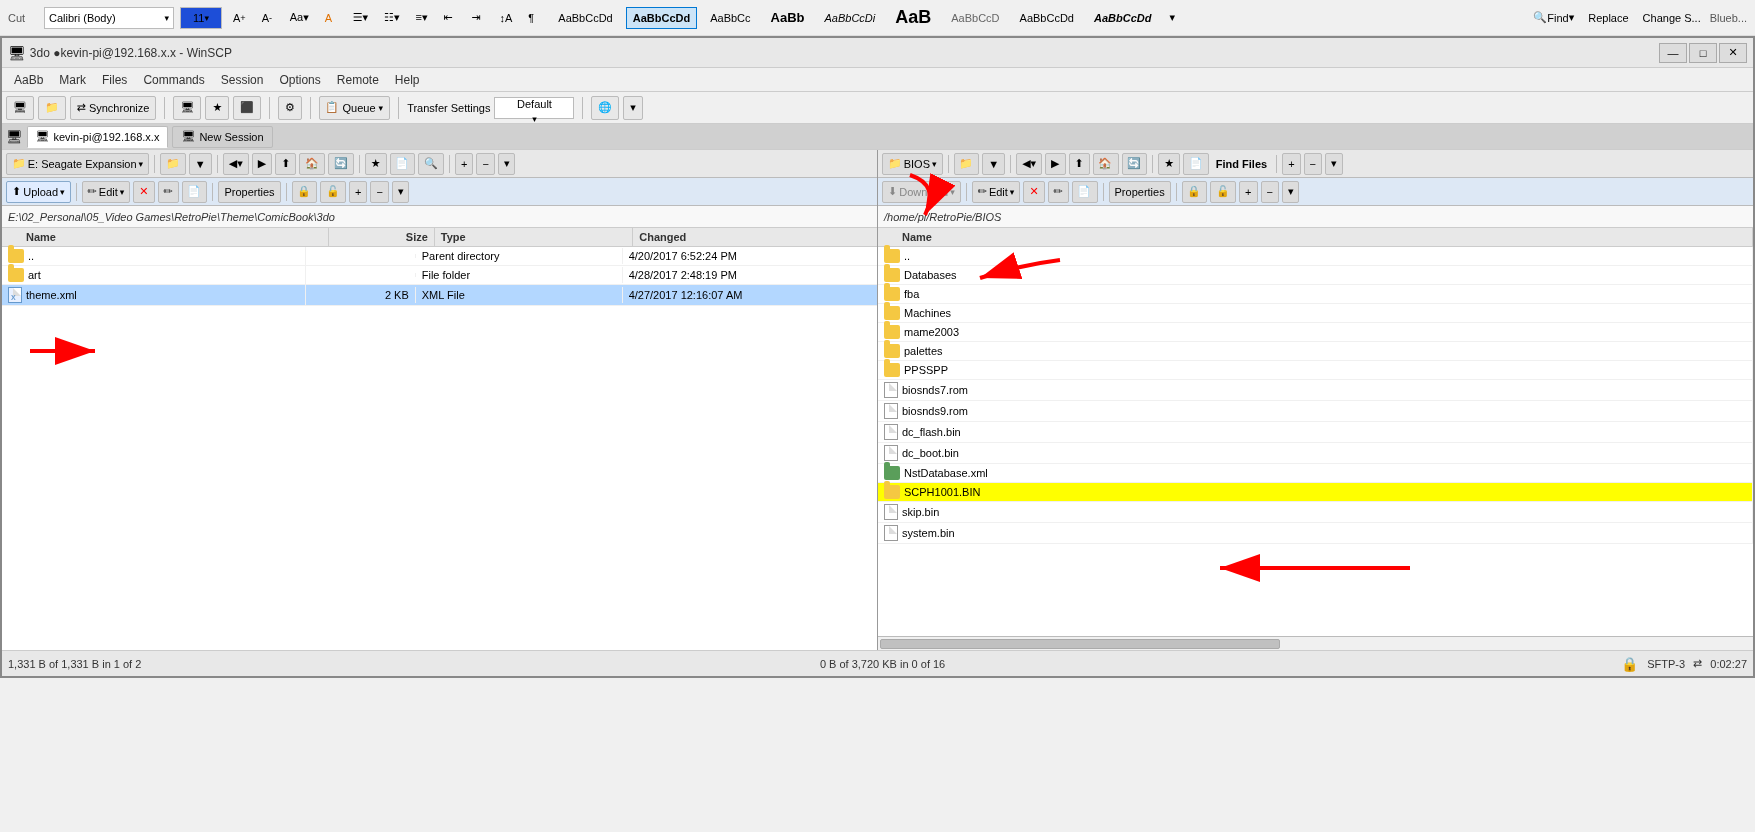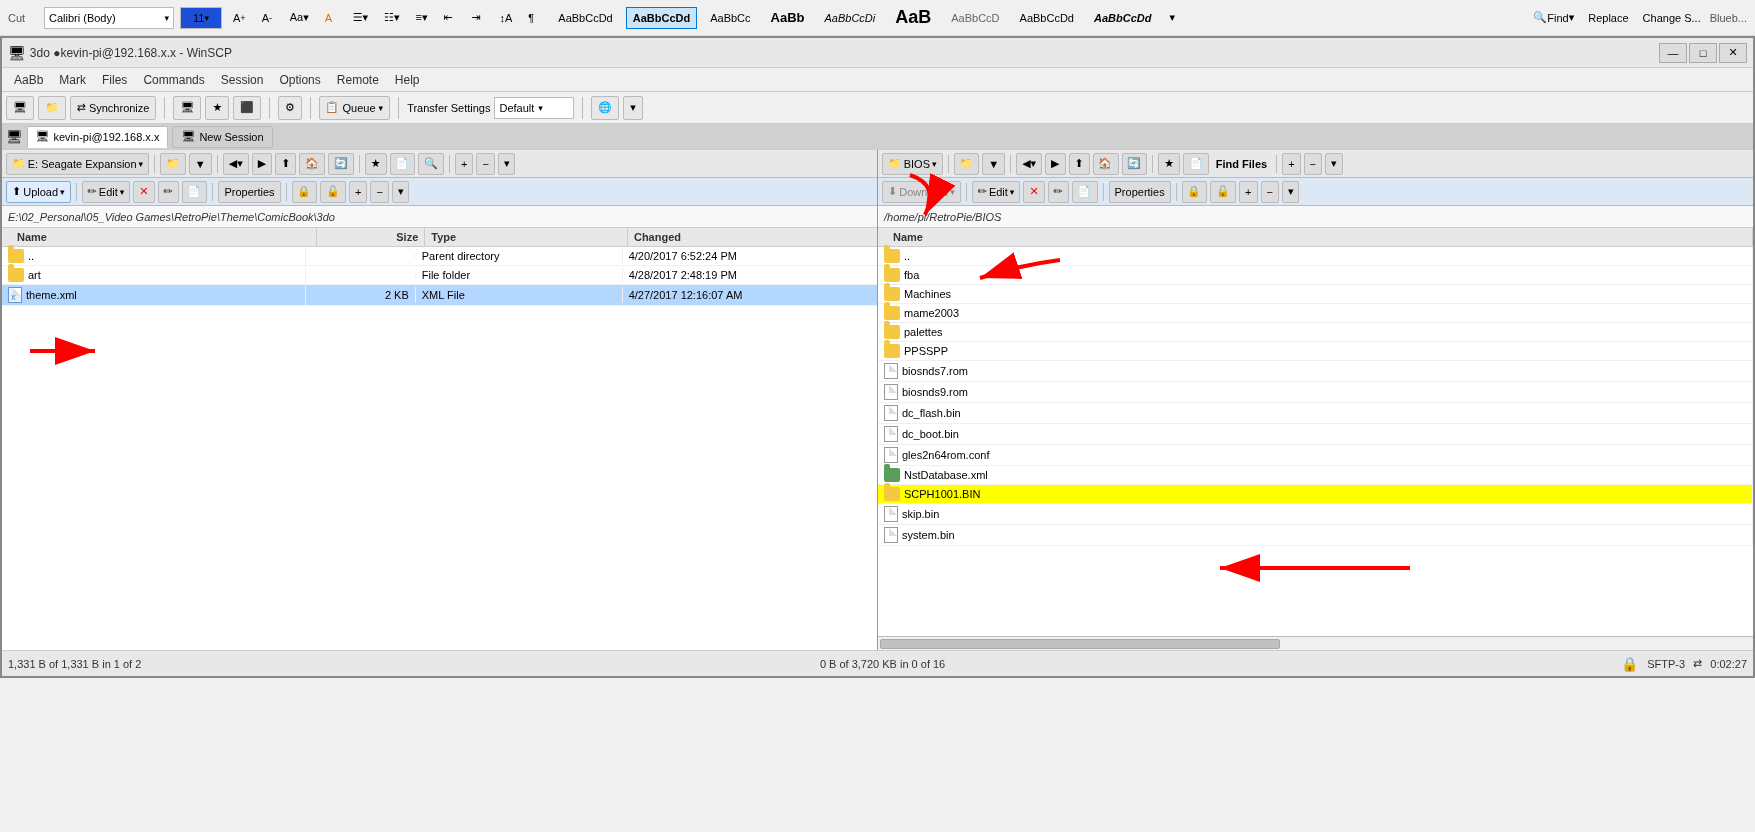--- a/index.html
+++ b/index.html
@@ -133,21 +133,21 @@
     .file-list-header {
       display: flex;
       background: #e8e8e8;
       border-bottom: 1px solid #ccc;
       font-size: 11px;
       font-weight: bold;
       color: #333;
       position: sticky;
       top: 0;
     }
-    .file-col-name { flex: 3; padding: 3px 15px; border-right: 1px solid #ccc; }
+    .file-col-name { flex: 3; padding: 3px 24px; border-right: 1px solid #ccc; }
     .file-col-size { flex: 1; padding: 3px 6px; border-right: 1px solid #ccc; text-align: right; }
     .file-col-type { flex: 2; padding: 3px 6px; border-right: 1px solid #ccc; }
     .file-col-changed { flex: 2.5; padding: 3px 6px; }
 
     .file-row {
       display: flex;
       align-items: center;
       border-bottom: 1px solid #f0f0f0;
       cursor: pointer;
       font-size: 11px;
@@ -380,21 +380,21 @@
       <span>⚙</span>
     </button>
     <div class="toolbar-separator"></div>
     <button class="toolbar-btn">
       <span>📋</span>
       <span>Queue</span>
       <span class="dropdown-arrow">▾</span>
     </button>
     <div class="toolbar-separator"></div>
     <span style="font-size:11px">Transfer Settings</span>
-    <div style="border:1px solid #bbb; background:white; height:22px; min-width:80px; display:flex; align-items:center; padding:0 4px; font-size:11px; gap:4px;">
+    <div style="border:1px solid #bbb; background:white; height:22px; min-width:80px; display:flex; align-items:center; padding:0 4px; font-size:11px; gap:4px;flex-direction:column;">
       <span>Default</span>
       <span class="dropdown-arrow">▾</span>
     </div>
     <div class="toolbar-separator"></div>
     <button class="toolbar-btn">
       <span>🌐</span>
     </button>
     <button class="toolbar-btn">
       <span>▾</span>
     </button>
@@ -577,20 +577,26 @@
           <div class="file-col-name" style="flex:1">Name</div>
         </div>
 
         <div class="file-row">
           <div class="file-name-cell" style="flex:1">
             <span class="folder-icon"></span>
             <span>..</span>
           </div>
         </div>
 
+        <div class="file-row">
+          <div class="file-name-cell" style="flex:1">
+            <span class="folder-icon"></span>
+            <span>Databases</span>
+          </div>
+        </div>
 
         <div class="file-row">
           <div class="file-name-cell" style="flex:1">
             <span class="folder-icon"></span>
             <span>fba</span>
           </div>
         </div>
 
         <div class="file-row">
           <div class="file-name-cell" style="flex:1">
@@ -642,26 +648,20 @@
         </div>
 
         <div class="file-row">
           <div class="file-name-cell" style="flex:1">
             <span class="file-icon"></span>
             <span>dc_boot.bin</span>
           </div>
         </div>
 
 
-        <div class="file-row">
-          <div class="file-name-cell" style="flex:1">
-            <span class="file-icon"></span>
-            <span>gles2n64rom.conf</span>
-          </div>
-        </div>
 
         <div class="file-row">
           <div class="file-name-cell" style="flex:1">
             <span class="folder-icon green"></span>
             <span>NstDatabase.xml</span>
           </div>
         </div>
 
         <div class="file-row highlighted">
           <div class="file-name-cell" style="flex:1">

